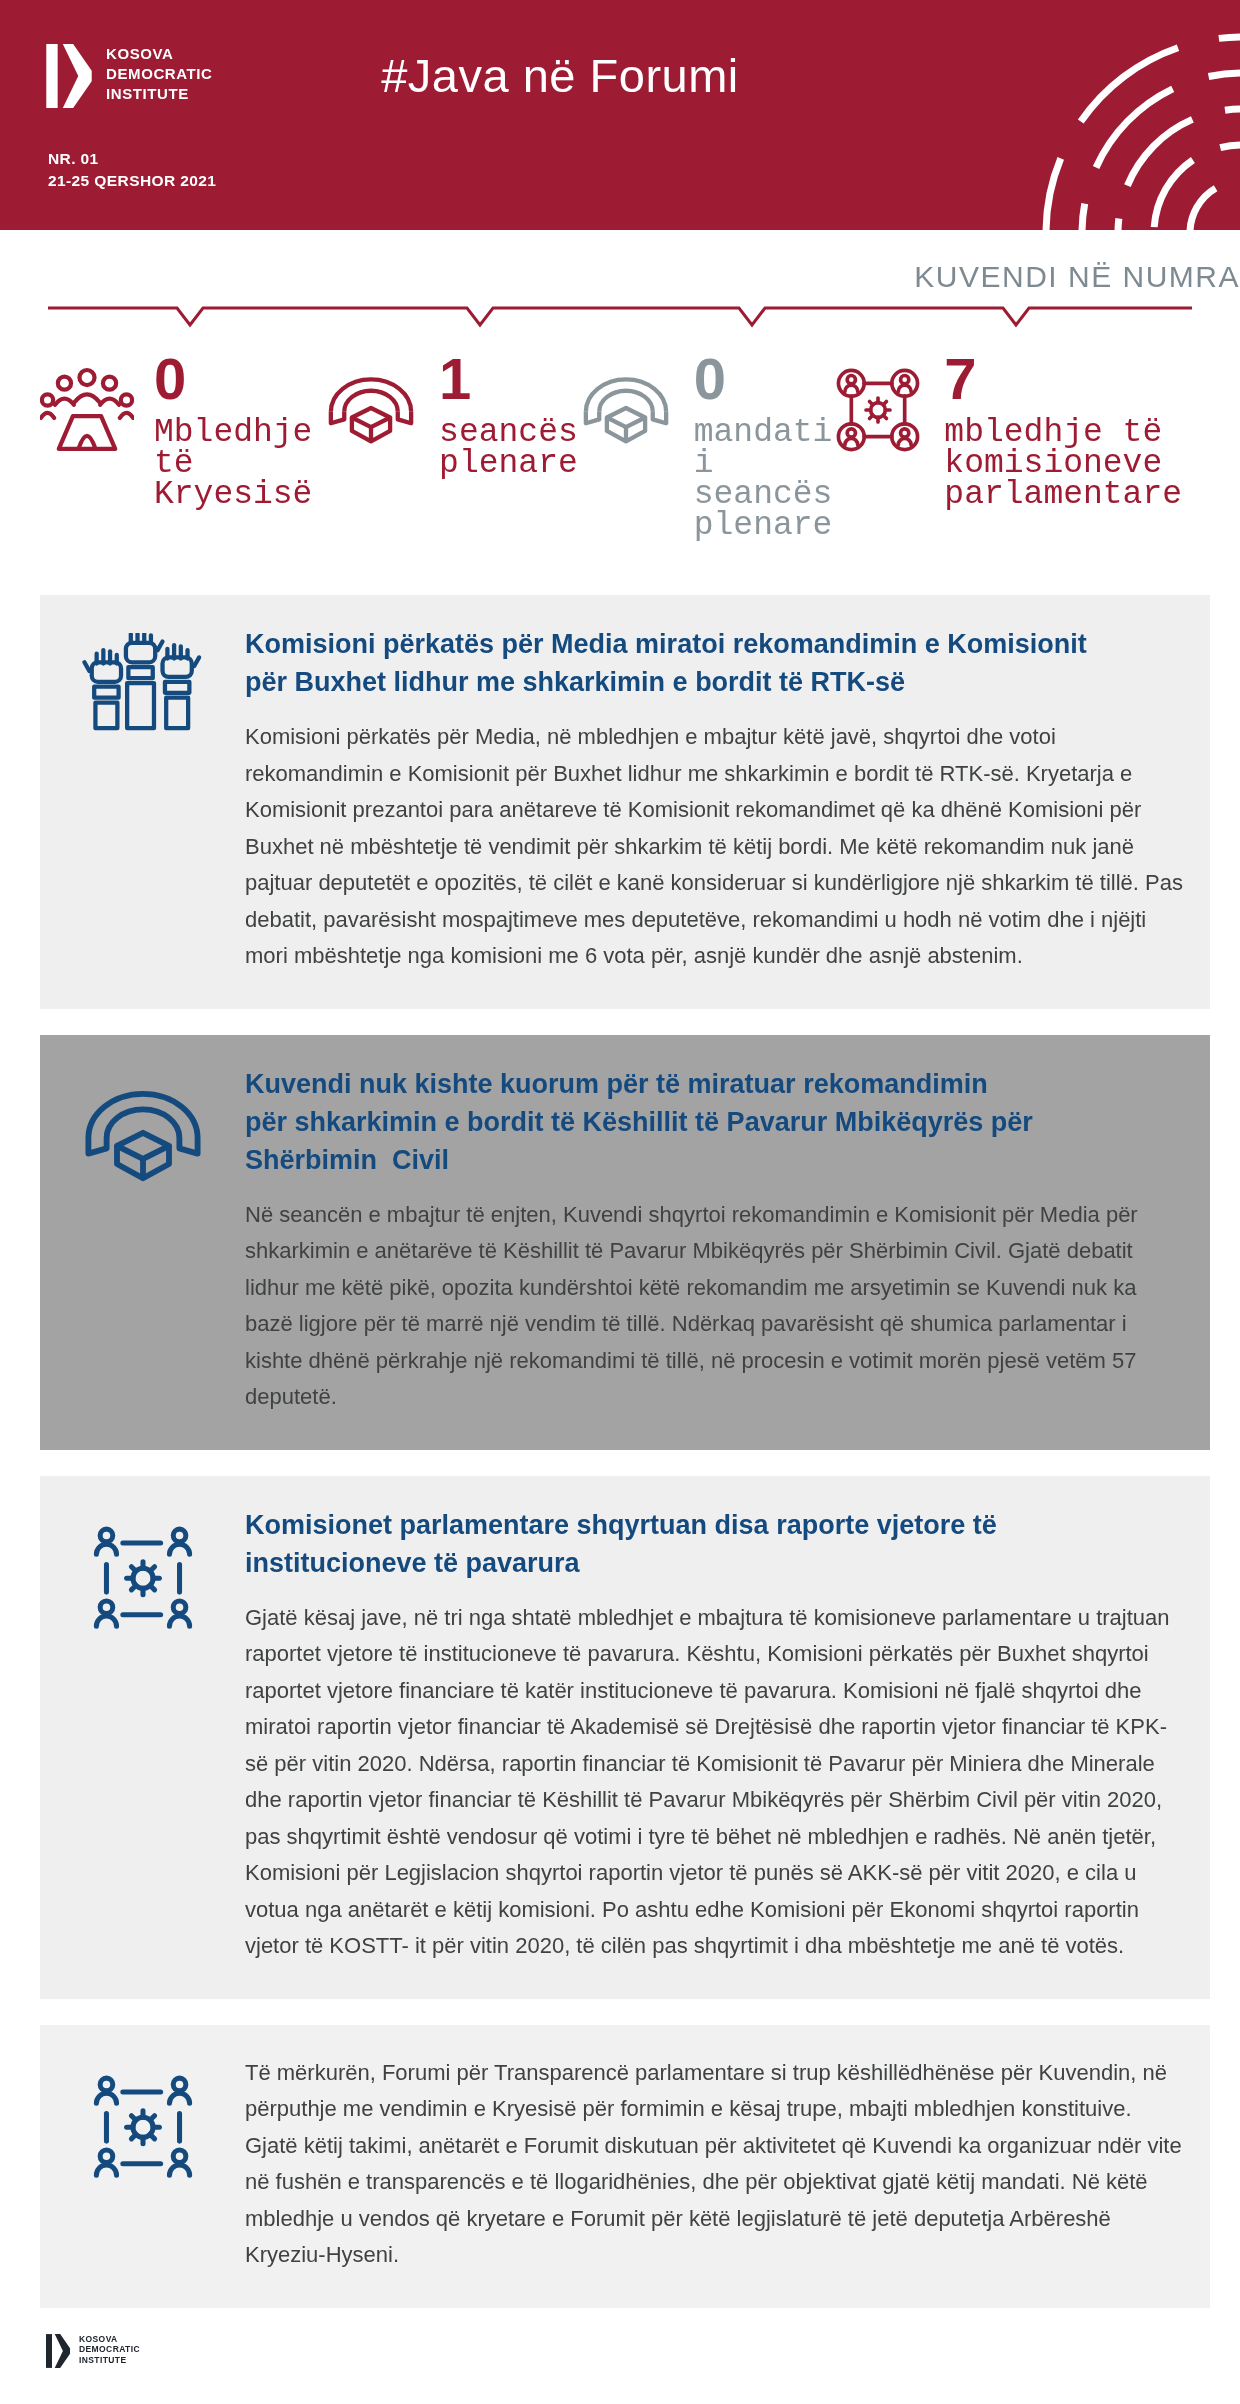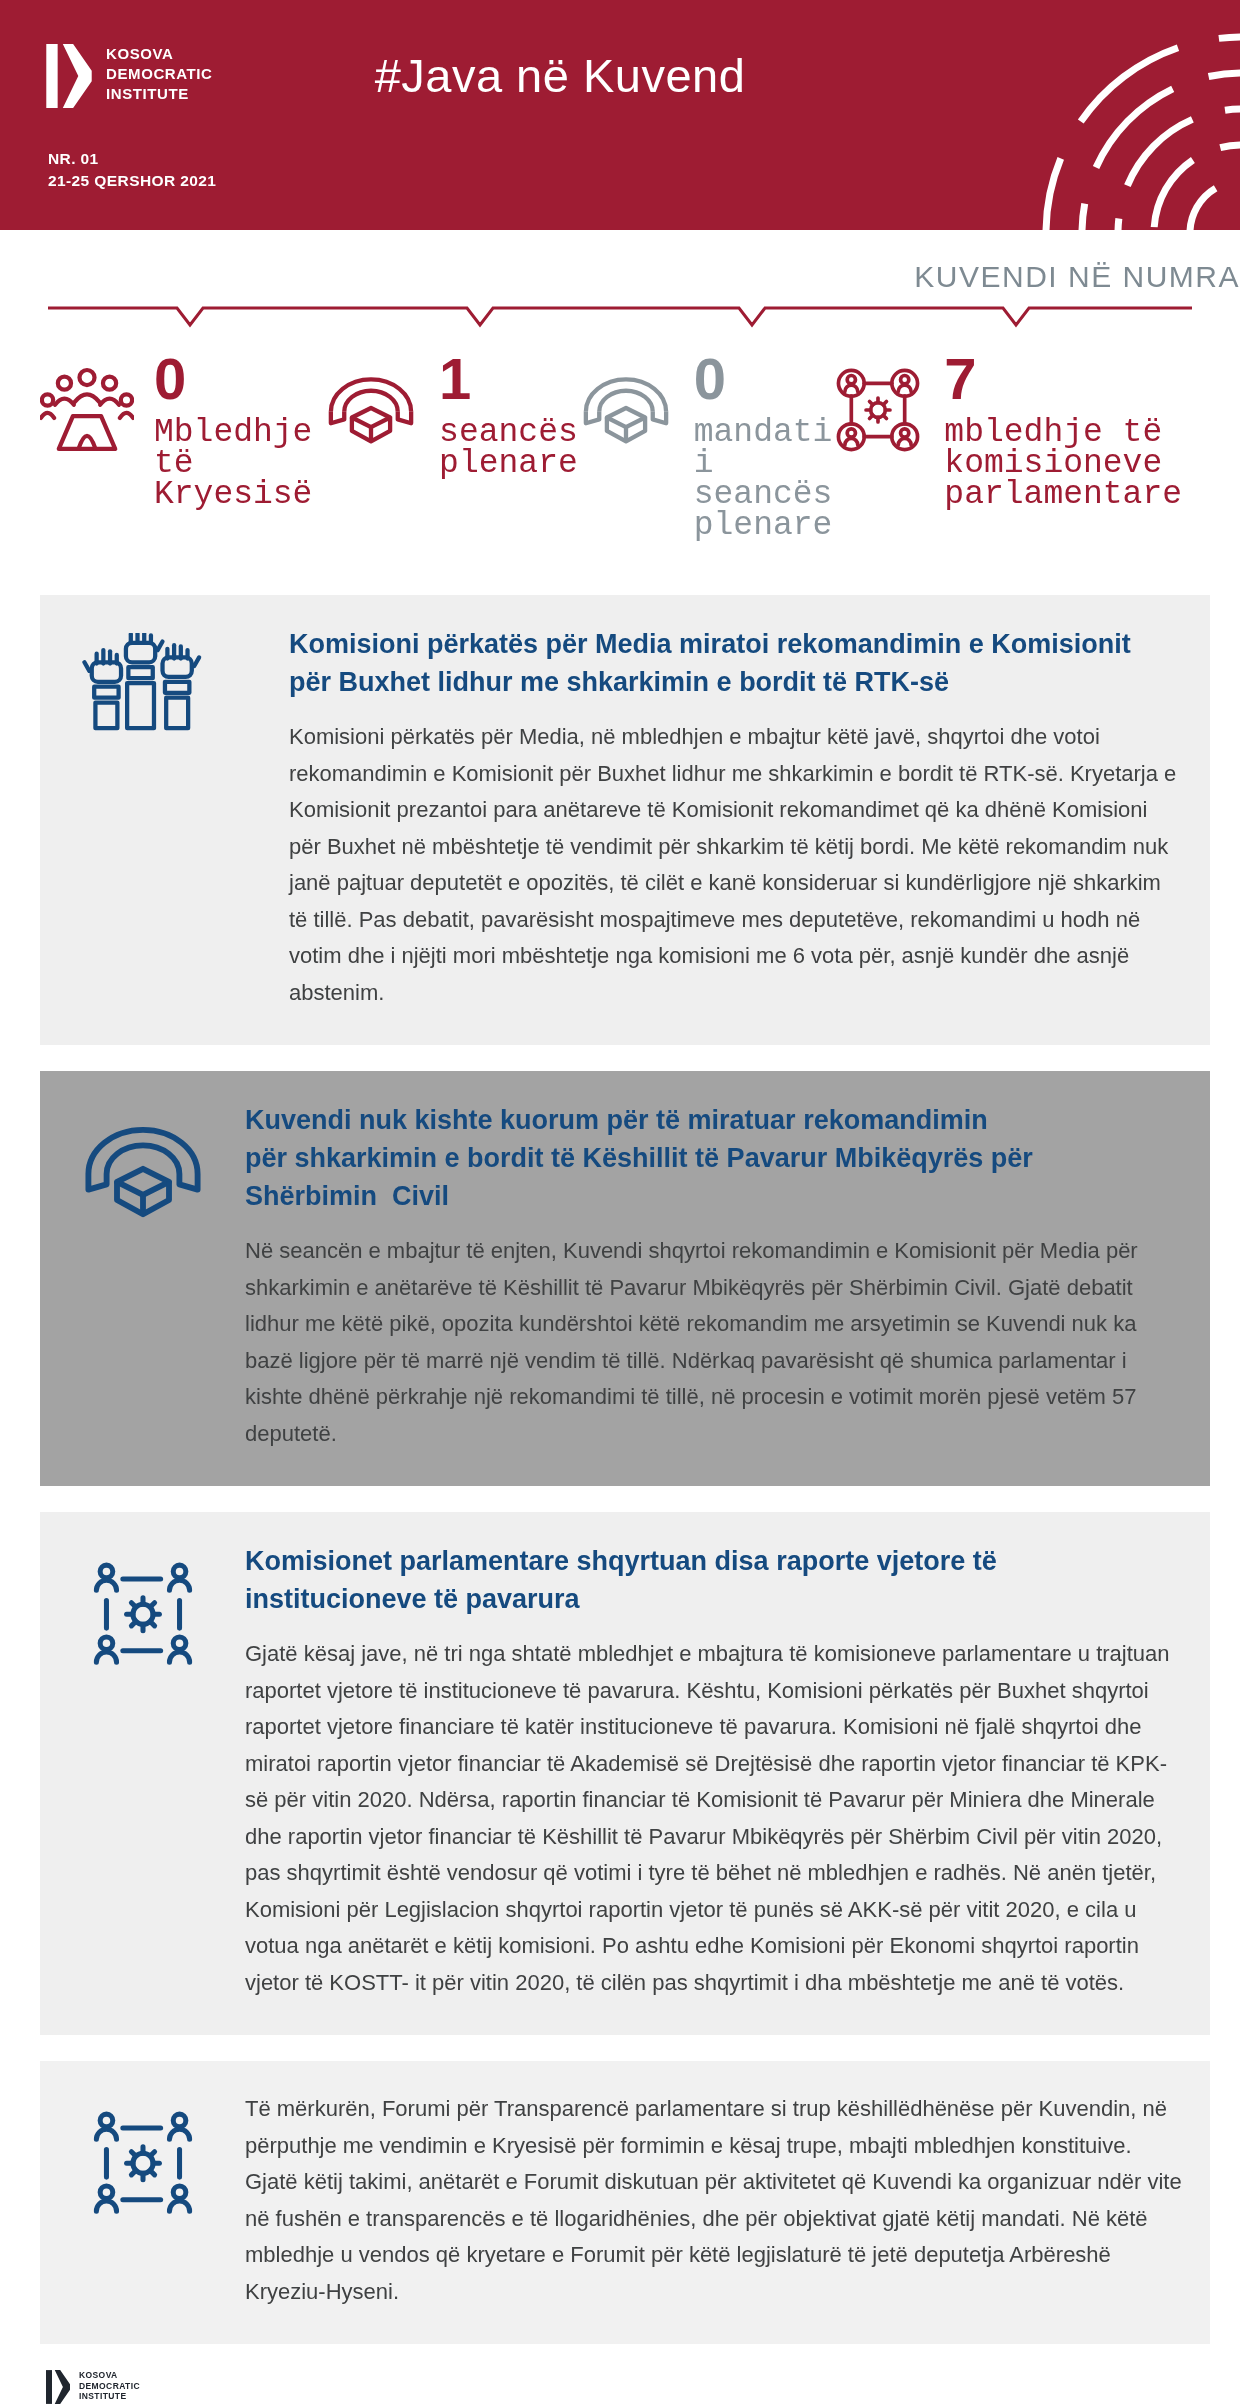--- a/index.html
+++ b/index.html
@@ -21,21 +21,21 @@
   .separator { display:block; margin-top:8px; width:1240px; }
   .stats-row { display:flex; justify-content:space-between; padding:20px 58px 0 40px; }
   .stat { display:flex; align-items:flex-start; }
   .stat-icon { flex:none; margin-right:20px; margin-top:14px; }
   .stat-value { font-size:58px; font-weight:bold; line-height:1; }
   .stat-label { font-size:33px; line-height:31px; margin-top:9px; white-space:pre-line;font-family:Liberation Mono, monospace; }
   .red { color:#9e1c33; } .graytxt { color:#8b959c; }
 
   
   .section { margin:26px 30px 0 40px; display:flex; padding:30px 26px 34px 0; }
-  .section.first { margin-top:54px;gap:44px; }
+  .section.first { margin-top:54px; }
   .gray-bg   { background:#efefef; }
   .yellow-bg { background:#a3a3a3; }
   .light-bg  { background:#f1f1f1; }
   .section-icon { width:205px; flex:none; display:flex; justify-content:center; padding-top:8px; }
   .section-content { flex:1; max-width:952px; }
   .section-heading { margin:0 0 18px 0; color:#154a7f; font-size:27px; line-height:38px; white-space:pre-wrap; }
   .section-body { margin:0; color:#3f4142; font-size:22px; line-height:36.5px; }
 
   
   .footer { margin:26px 0 0 46px; display:flex; align-items:flex-start; gap:9px; }
@@ -55,21 +55,21 @@
         </svg>
       </span>
       <div class="logo-text">KOSOVA
 DEMOCRATIC
 INSTITUTE</div>
     </div>
     <div class="issue">
       <div>NR. 01</div>
       <div>21-25 QERSHOR 2021</div>
     </div>
-    <h1 class="header-title">#Java në Kuvend</h1>
+    <h1 class="header-title">#Java në Forumi</h1>
     <svg class="arcs" width="235" height="230" viewBox="0 0 235 230">
       <g stroke="#ffffff" stroke-width="7" fill="none">
         <circle cx="237" cy="233" r="52" stroke-dasharray="60 26" stroke-dashoffset="15"></circle>
         <circle cx="237" cy="233" r="88" stroke-dasharray="80 30" stroke-dashoffset="48"></circle>
         <circle cx="237" cy="233" r="124" stroke-dasharray="95 34" stroke-dashoffset="78"></circle>
         <circle cx="237" cy="233" r="160" stroke-dasharray="112 38" stroke-dashoffset="30"></circle>
         <circle cx="237" cy="233" r="196" stroke-dasharray="124 42" stroke-dashoffset="96"></circle>
       </g>
     </svg>
   </header>

